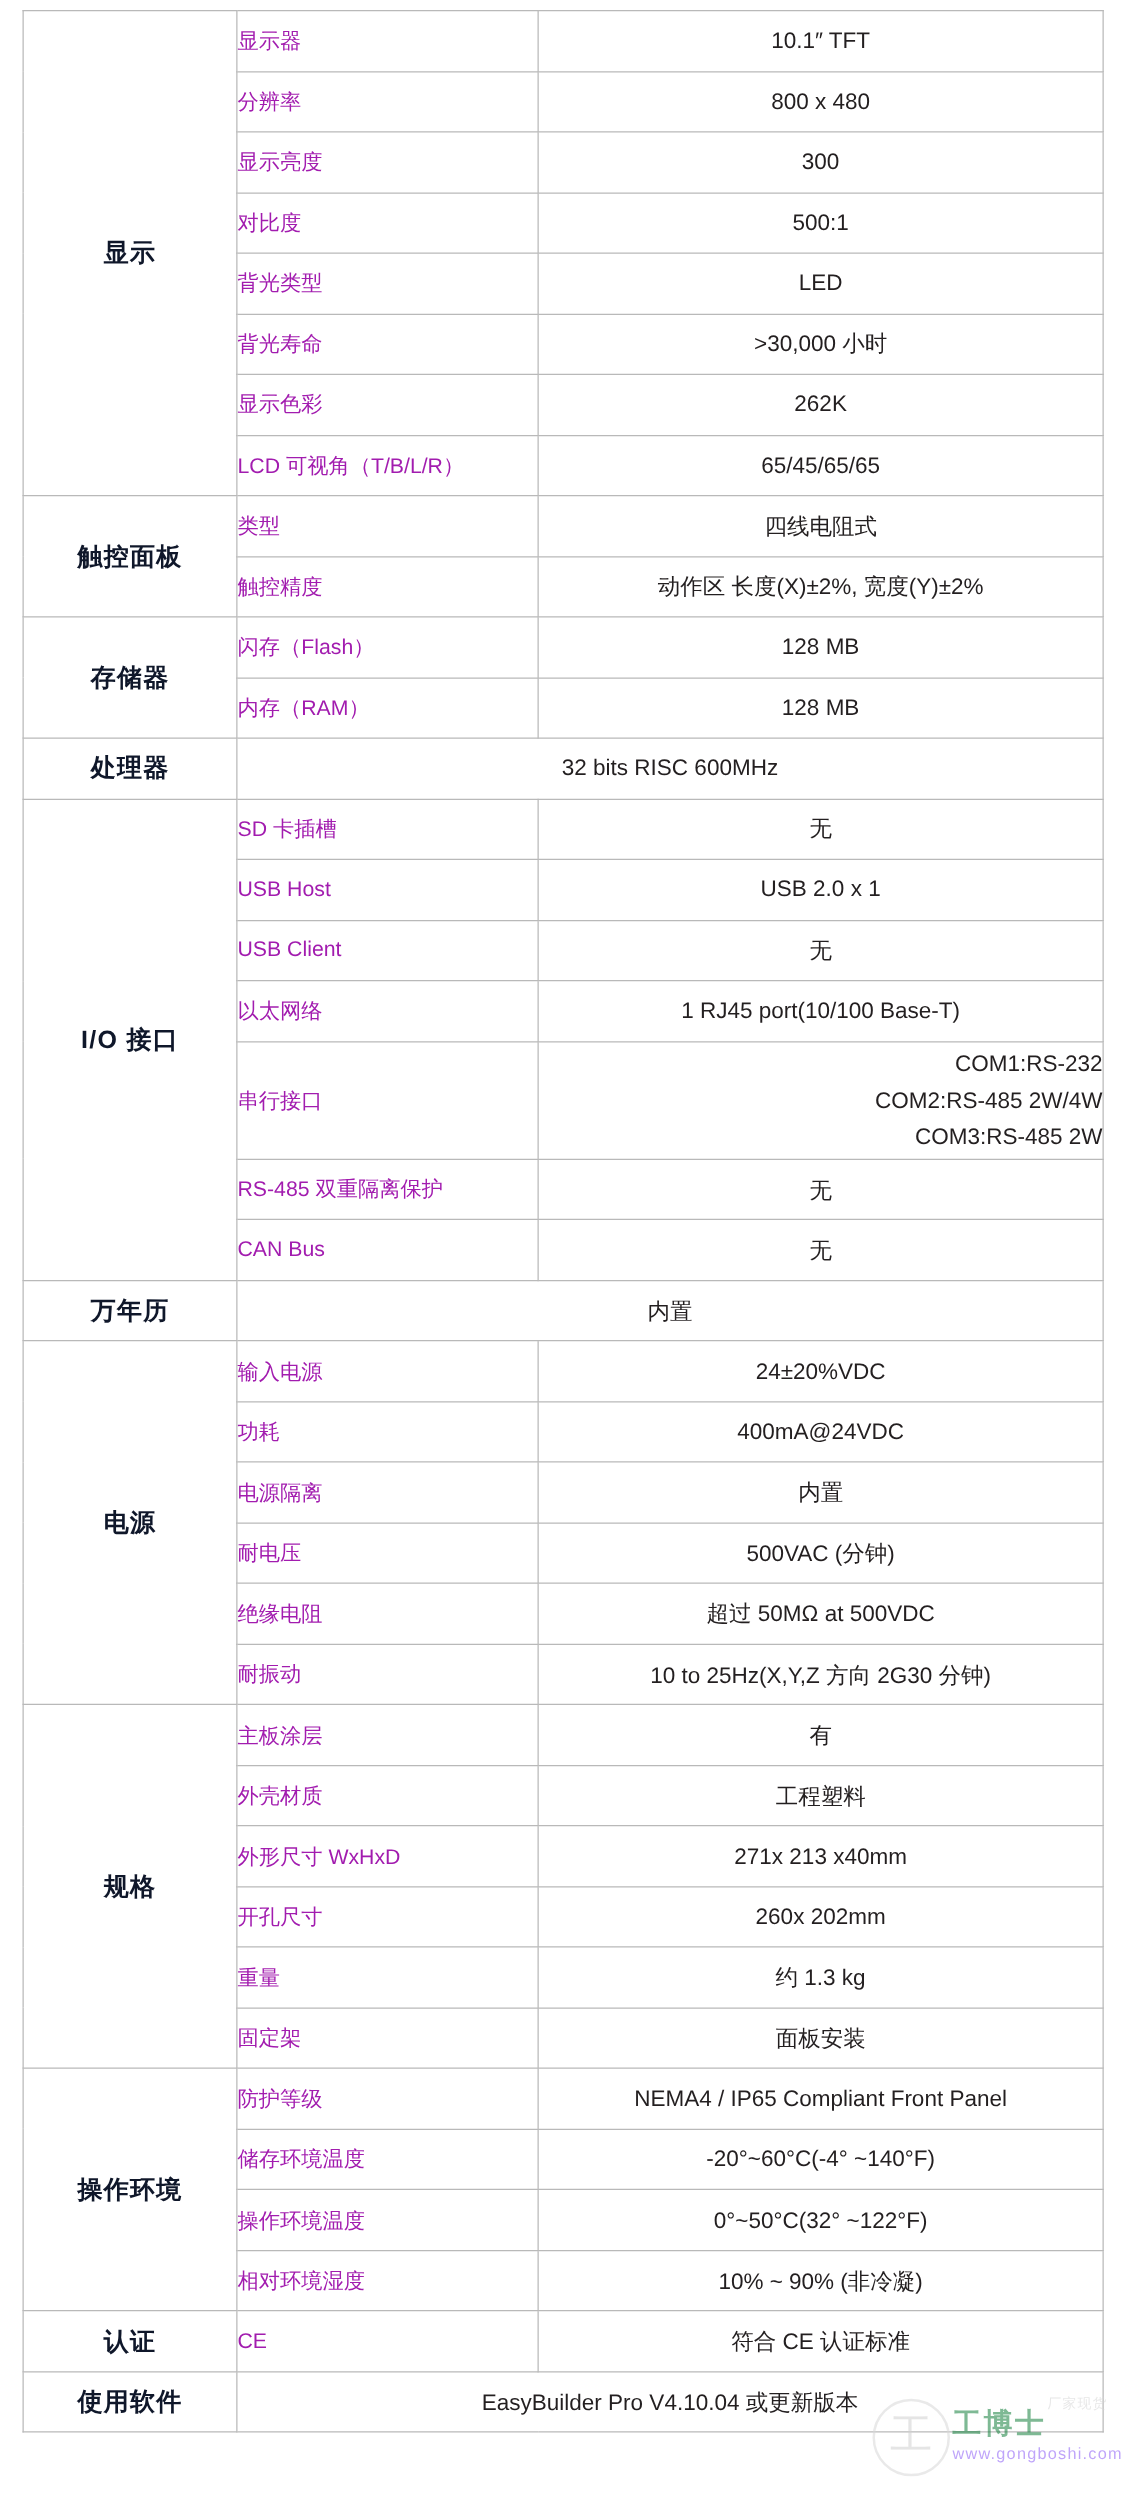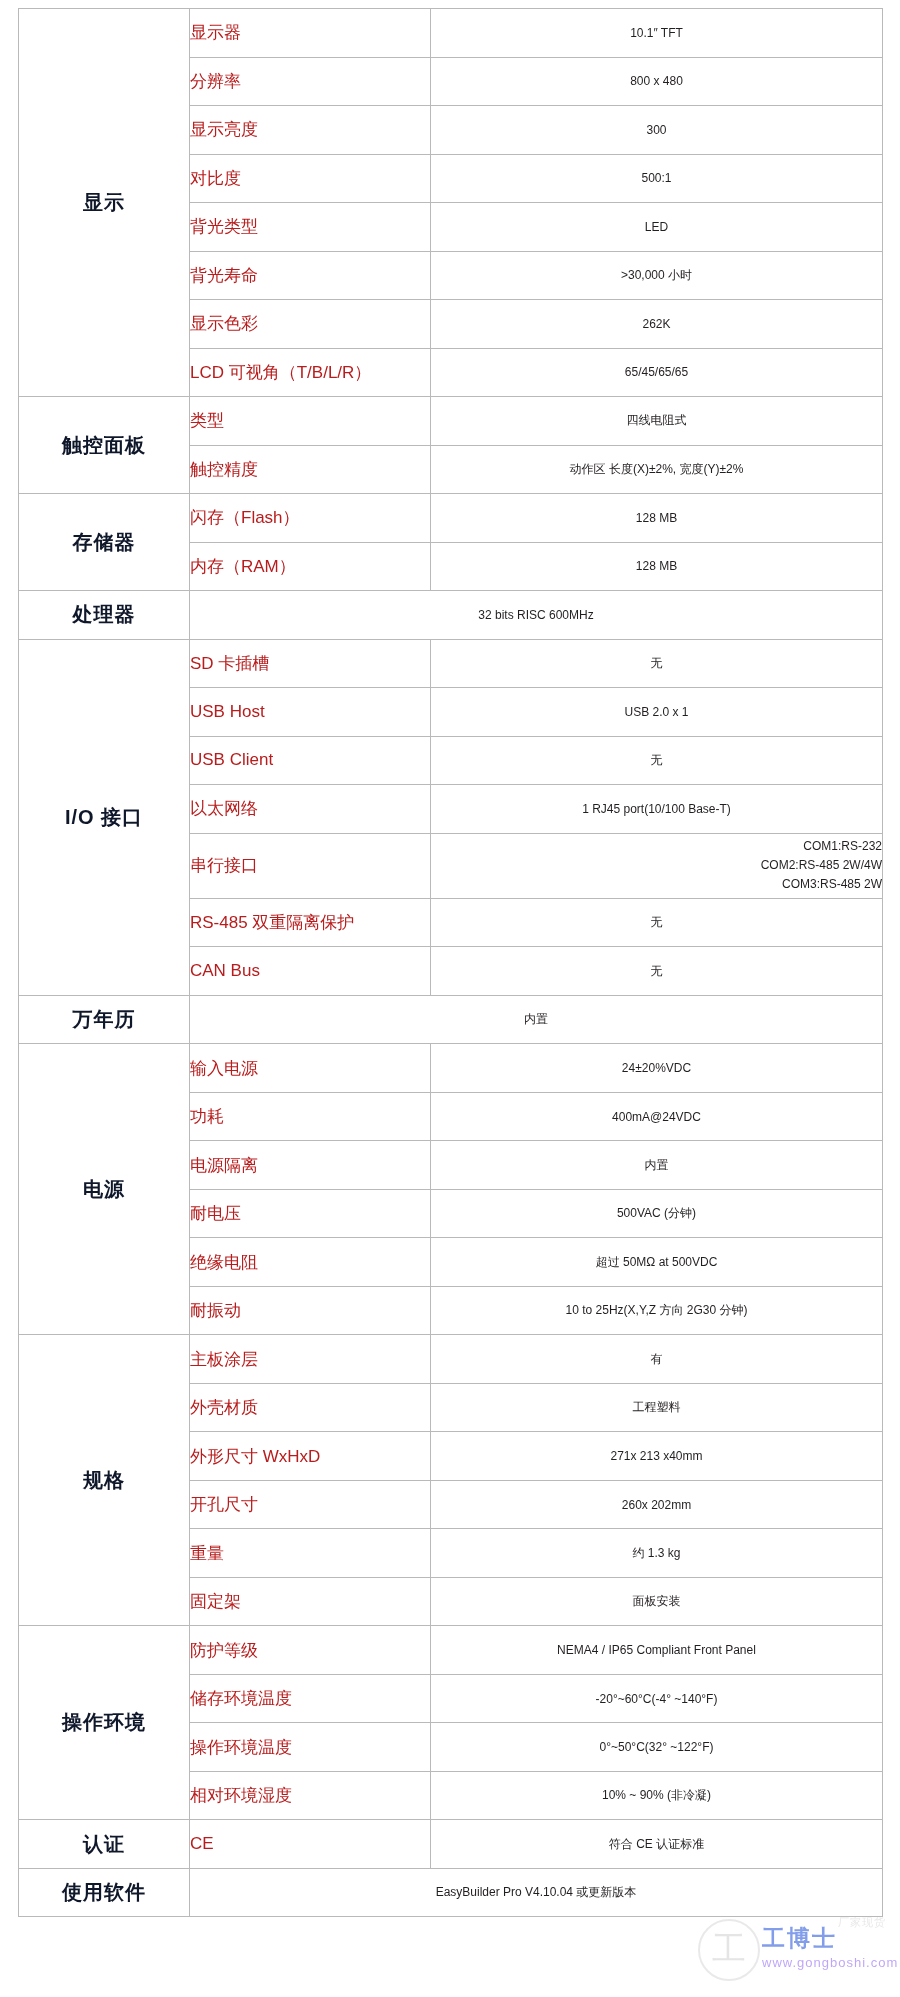--- a/index.html
+++ b/index.html
@@ -37,26 +37,26 @@
     text-align: center;
     font-size: 20px;
     font-weight: bold;
     letter-spacing: 1px;
     color: #0f172a;
   }
   td.item {
     width: 240px;
     padding-left: 10px;
     font-size: 17px;
-    color: #b91c1c;
+    color: #a21caf;
     height: 47.5px;
   }
   td.val {
     text-align: center;
-    font-size: 12px;
+    font-size: 18px;
     color: #231f20;
     height: 47.5px;
   }
   td.val.multi {
     line-height: 1.62;
     padding: 3px 0;
   }
   .mline { display: block; text-align: right; }
   .watermark {
     position: absolute;
@@ -79,21 +79,21 @@
     font-size: 34px;
     line-height: 56px;
     text-align: center;
     font-family: "Liberation Serif", serif;
   }
   .wm-title {
     position: absolute;
     left: 64px;
     top: 8px;
     font-size: 23px;
-    color: #1d4ed8;
+    color: #15803d;
     letter-spacing: 2px;
     font-weight: bold;
   }
   .wm-sub {
     position: absolute;
     left: 64px;
     top: 40px;
     font-size: 13px;
     color: #8b5cf6;
     letter-spacing: 1px;

